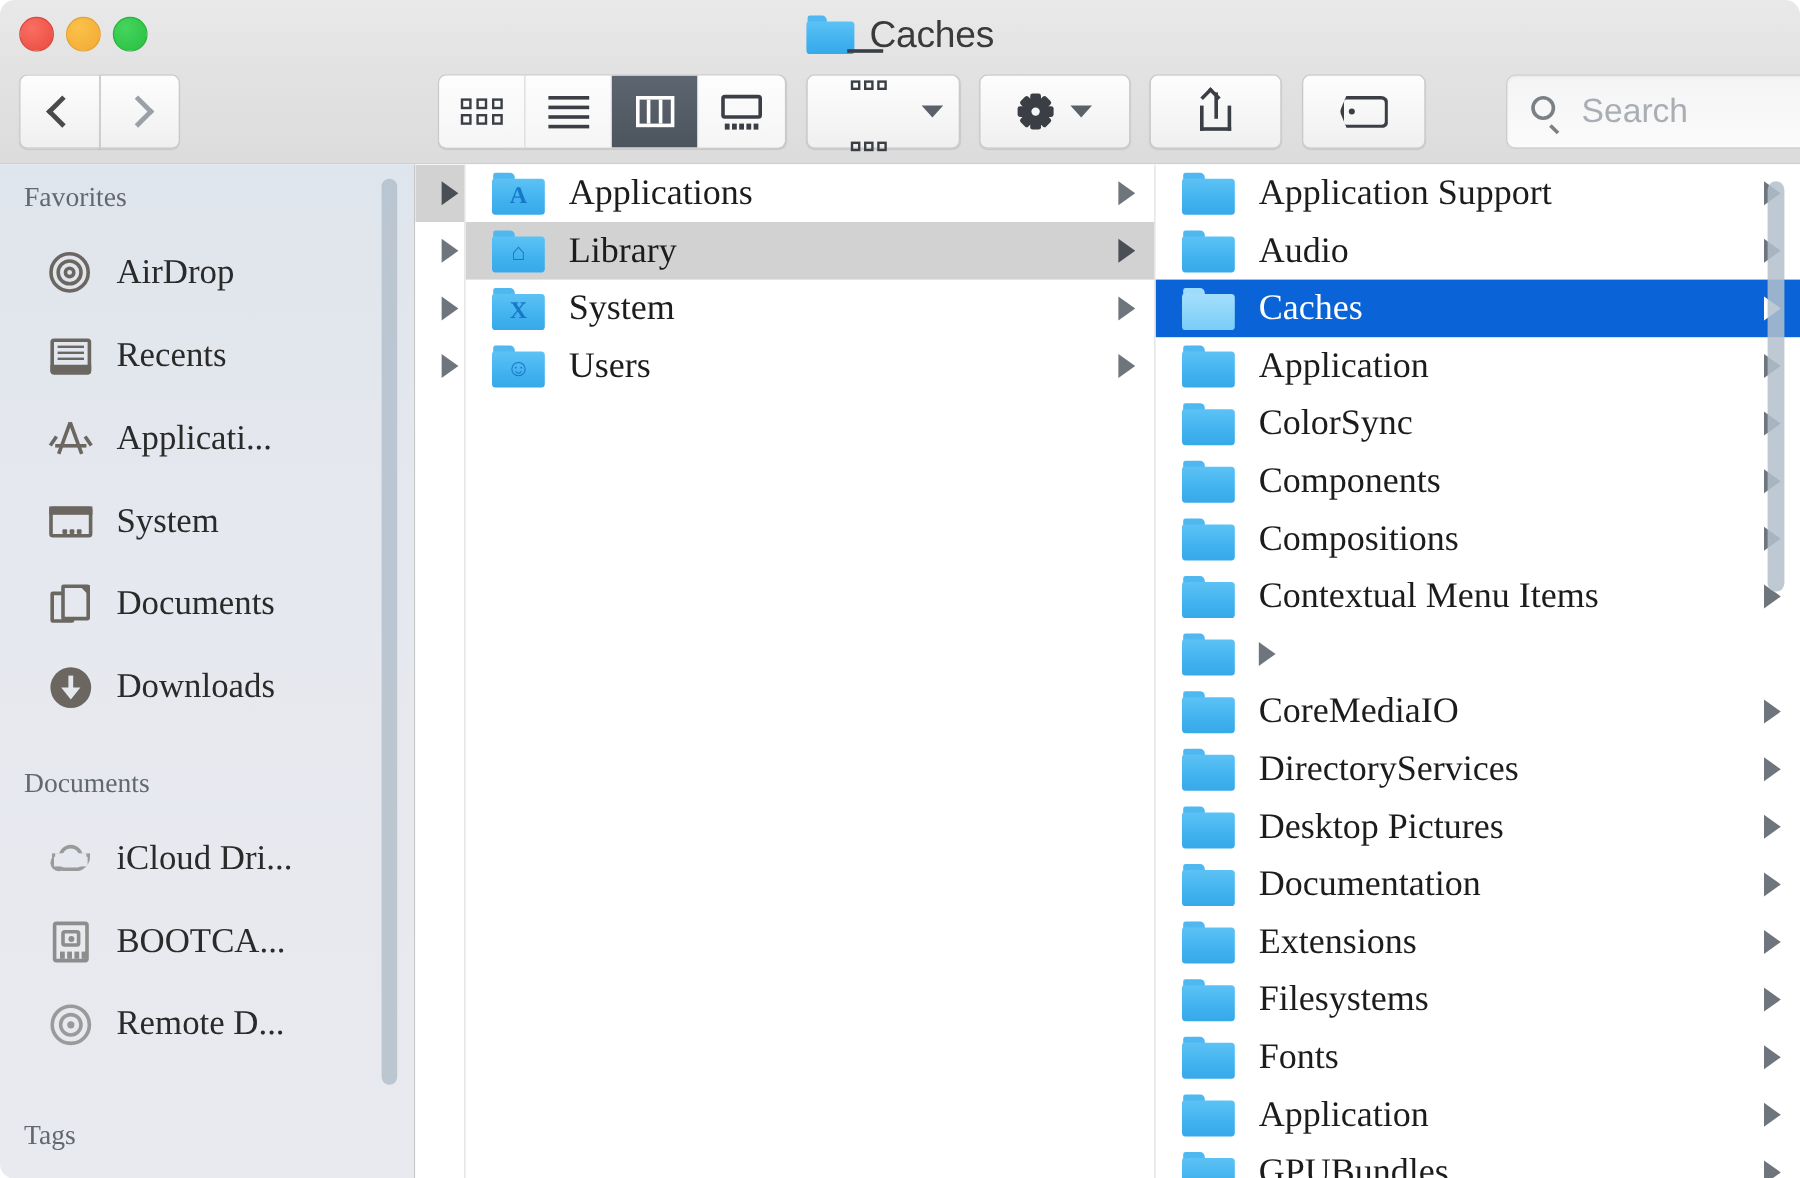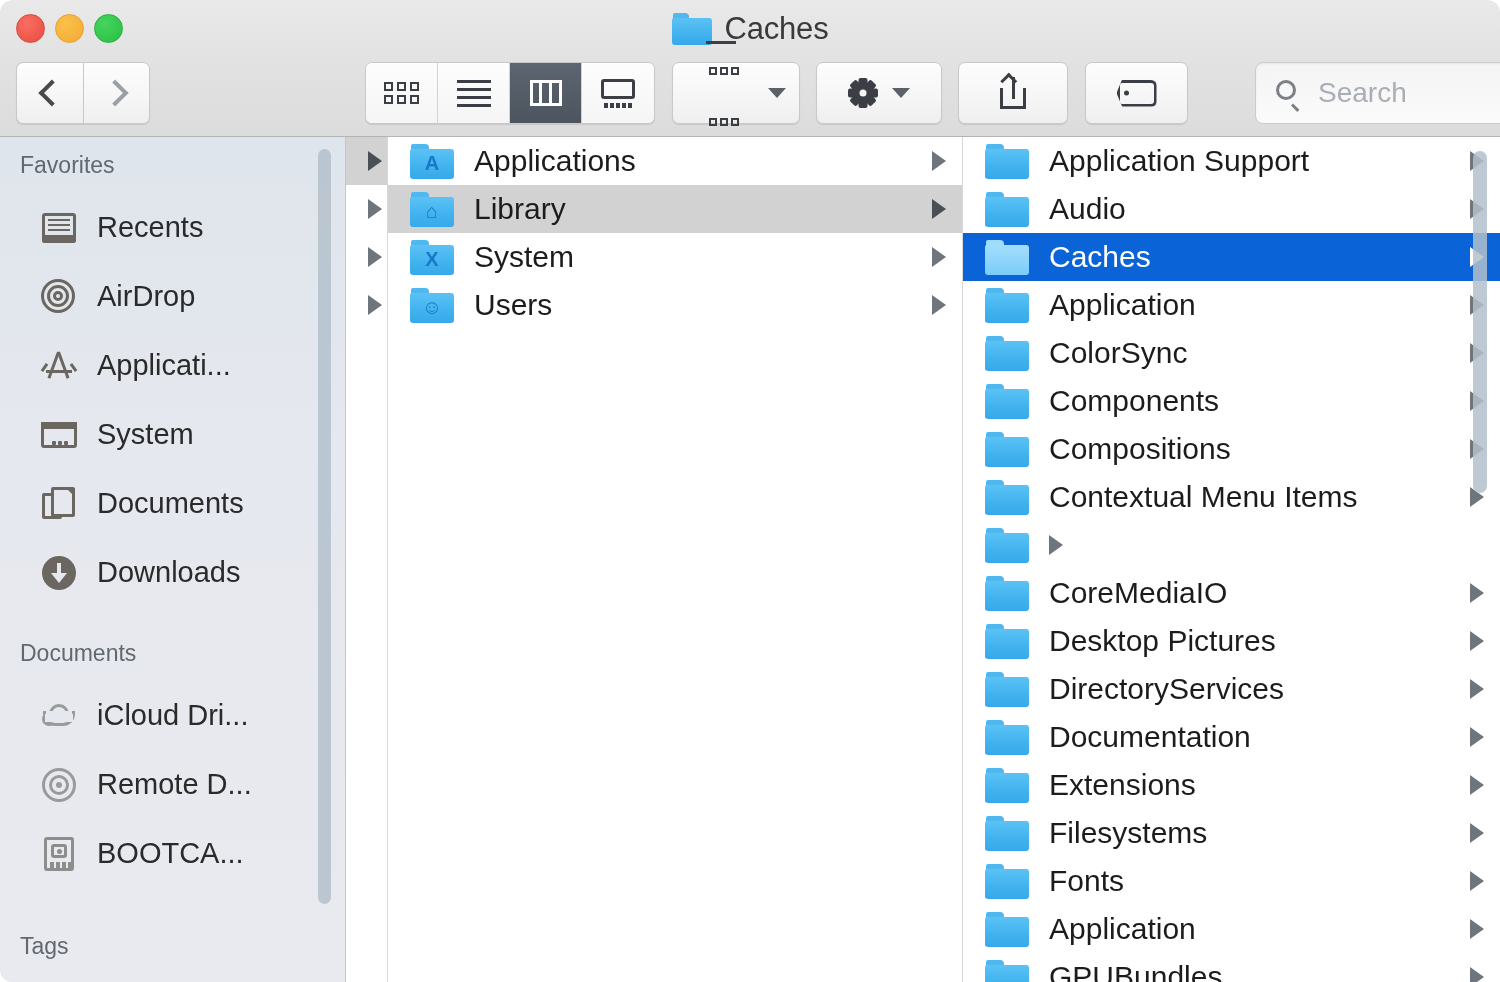--- a/index.html
+++ b/index.html
@@ -309,20 +309,21 @@
     color: #a9aeb4;
   }
 
   
   #body {
     position: absolute;
     top: 137px; left: 0;
     width: 1500px;
     height: 845px;
     display: flex;
+    font-family: Liberation Serif, serif;
   }
 
   
   #sidebar {
     position: relative;
     width: 345px;
     height: 845px;
     background: linear-gradient(to bottom, #dfe5ec 0%, #e5e8ee 35%, #e9eaf0 100%);
     border-bottom-left-radius: 12px;
     overflow: hidden;
@@ -637,37 +638,37 @@
     </div>
   </div>
 
   <div id="body">
 
     <div id="sidebar">
 
       <div class="sb-section">Favorites</div>
 
       <div class="sb-item">
+        <span class="sb-icon ic-airdrop">
+          <span class="a a3"></span>
+            <span class="a a2"></span>
+            <span class="a a1"></span>
+        </span>
+        <span class="label">AirDrop</span>
+      </div>
+
+      <div class="sb-item">
         <span class="sb-icon ic-recents">
           <span class="tray"></span>
             <span class="ln l1"></span>
             <span class="ln l2"></span>
             <span class="ln l3"></span>
             <span class="base"></span>
         </span>
         <span class="label">Recents</span>
-      </div>
-
-      <div class="sb-item">
-        <span class="sb-icon ic-airdrop">
-          <span class="a a3"></span>
-            <span class="a a2"></span>
-            <span class="a a1"></span>
-        </span>
-        <span class="label">AirDrop</span>
       </div>
 
       <div class="sb-item">
         <span class="sb-icon ic-apps">
           <span class="leg l"></span>
             <span class="leg r"></span>
             <span class="cross"></span>
           <span class="tick t1"></span>
             <span class="tick t2"></span>
         </span>
@@ -706,44 +707,44 @@
       <div class="sb-section" style="margin-top:18px">Documents</div>
 
       <div class="sb-item">
         <span class="sb-icon ic-icloud">
           <span class="c3"></span>
             <span class="c2"></span>
             <span class="c1"></span>
             <span class="mask"></span>
         </span>
         <span class="label">iCloud Dri...</span>
-      </div>
-
-      <div class="sb-item">
-        <span class="sb-icon ic-disc">
-          <span class="out"></span>
-            <span class="mid"></span>
-            <span class="hub"></span>
-        </span>
-        <span class="label">Remote D...</span>
       </div>
 
       <div class="sb-item">
         <span class="sb-icon ic-disk">
           <span class="out"></span>
             <span class="in"></span>
             <span class="dot"></span>
           <span class="s s1"></span>
             <span class="s s2"></span>
             <span class="s s3"></span>
             <span class="s s4"></span>
         </span>
         <span class="label">BOOTCA...</span>
       </div>
 
+      <div class="sb-item">
+        <span class="sb-icon ic-disc">
+          <span class="out"></span>
+            <span class="mid"></span>
+            <span class="hub"></span>
+        </span>
+        <span class="label">Remote D...</span>
+      </div>
+
       <div class="sb-section" id="sb-tags">Tags</div>
 
       <div id="sb-scroll"></div>
     </div>
 
     <div id="columns">
 
       <div class="col" id="col-stub">
         <div class="row sel-gray">
           <span class="row-arrow"></span>
@@ -877,29 +878,29 @@
                 <span class="body"></span>
               </span>
               <span class="name">CoreMediaIO</span>
               <span class="row-arrow"></span>
             </div>
             <div class="row">
               <span class="folder">
                 <span class="tab"></span>
                 <span class="body"></span>
               </span>
+              <span class="name">DirectoryServices</span>
+              <span class="row-arrow"></span>
+            </div>
+            <div class="row">
+              <span class="folder">
+                <span class="tab"></span>
+                <span class="body"></span>
+              </span>
               <span class="name">Desktop Pictures</span>
-              <span class="row-arrow"></span>
-            </div>
-            <div class="row">
-              <span class="folder">
-                <span class="tab"></span>
-                <span class="body"></span>
-              </span>
-              <span class="name">DirectoryServices</span>
               <span class="row-arrow"></span>
             </div>
             <div class="row">
               <span class="folder">
                 <span class="tab"></span>
                 <span class="body"></span>
               </span>
               <span class="name">Documentation</span>
               <span class="row-arrow"></span>
             </div>

